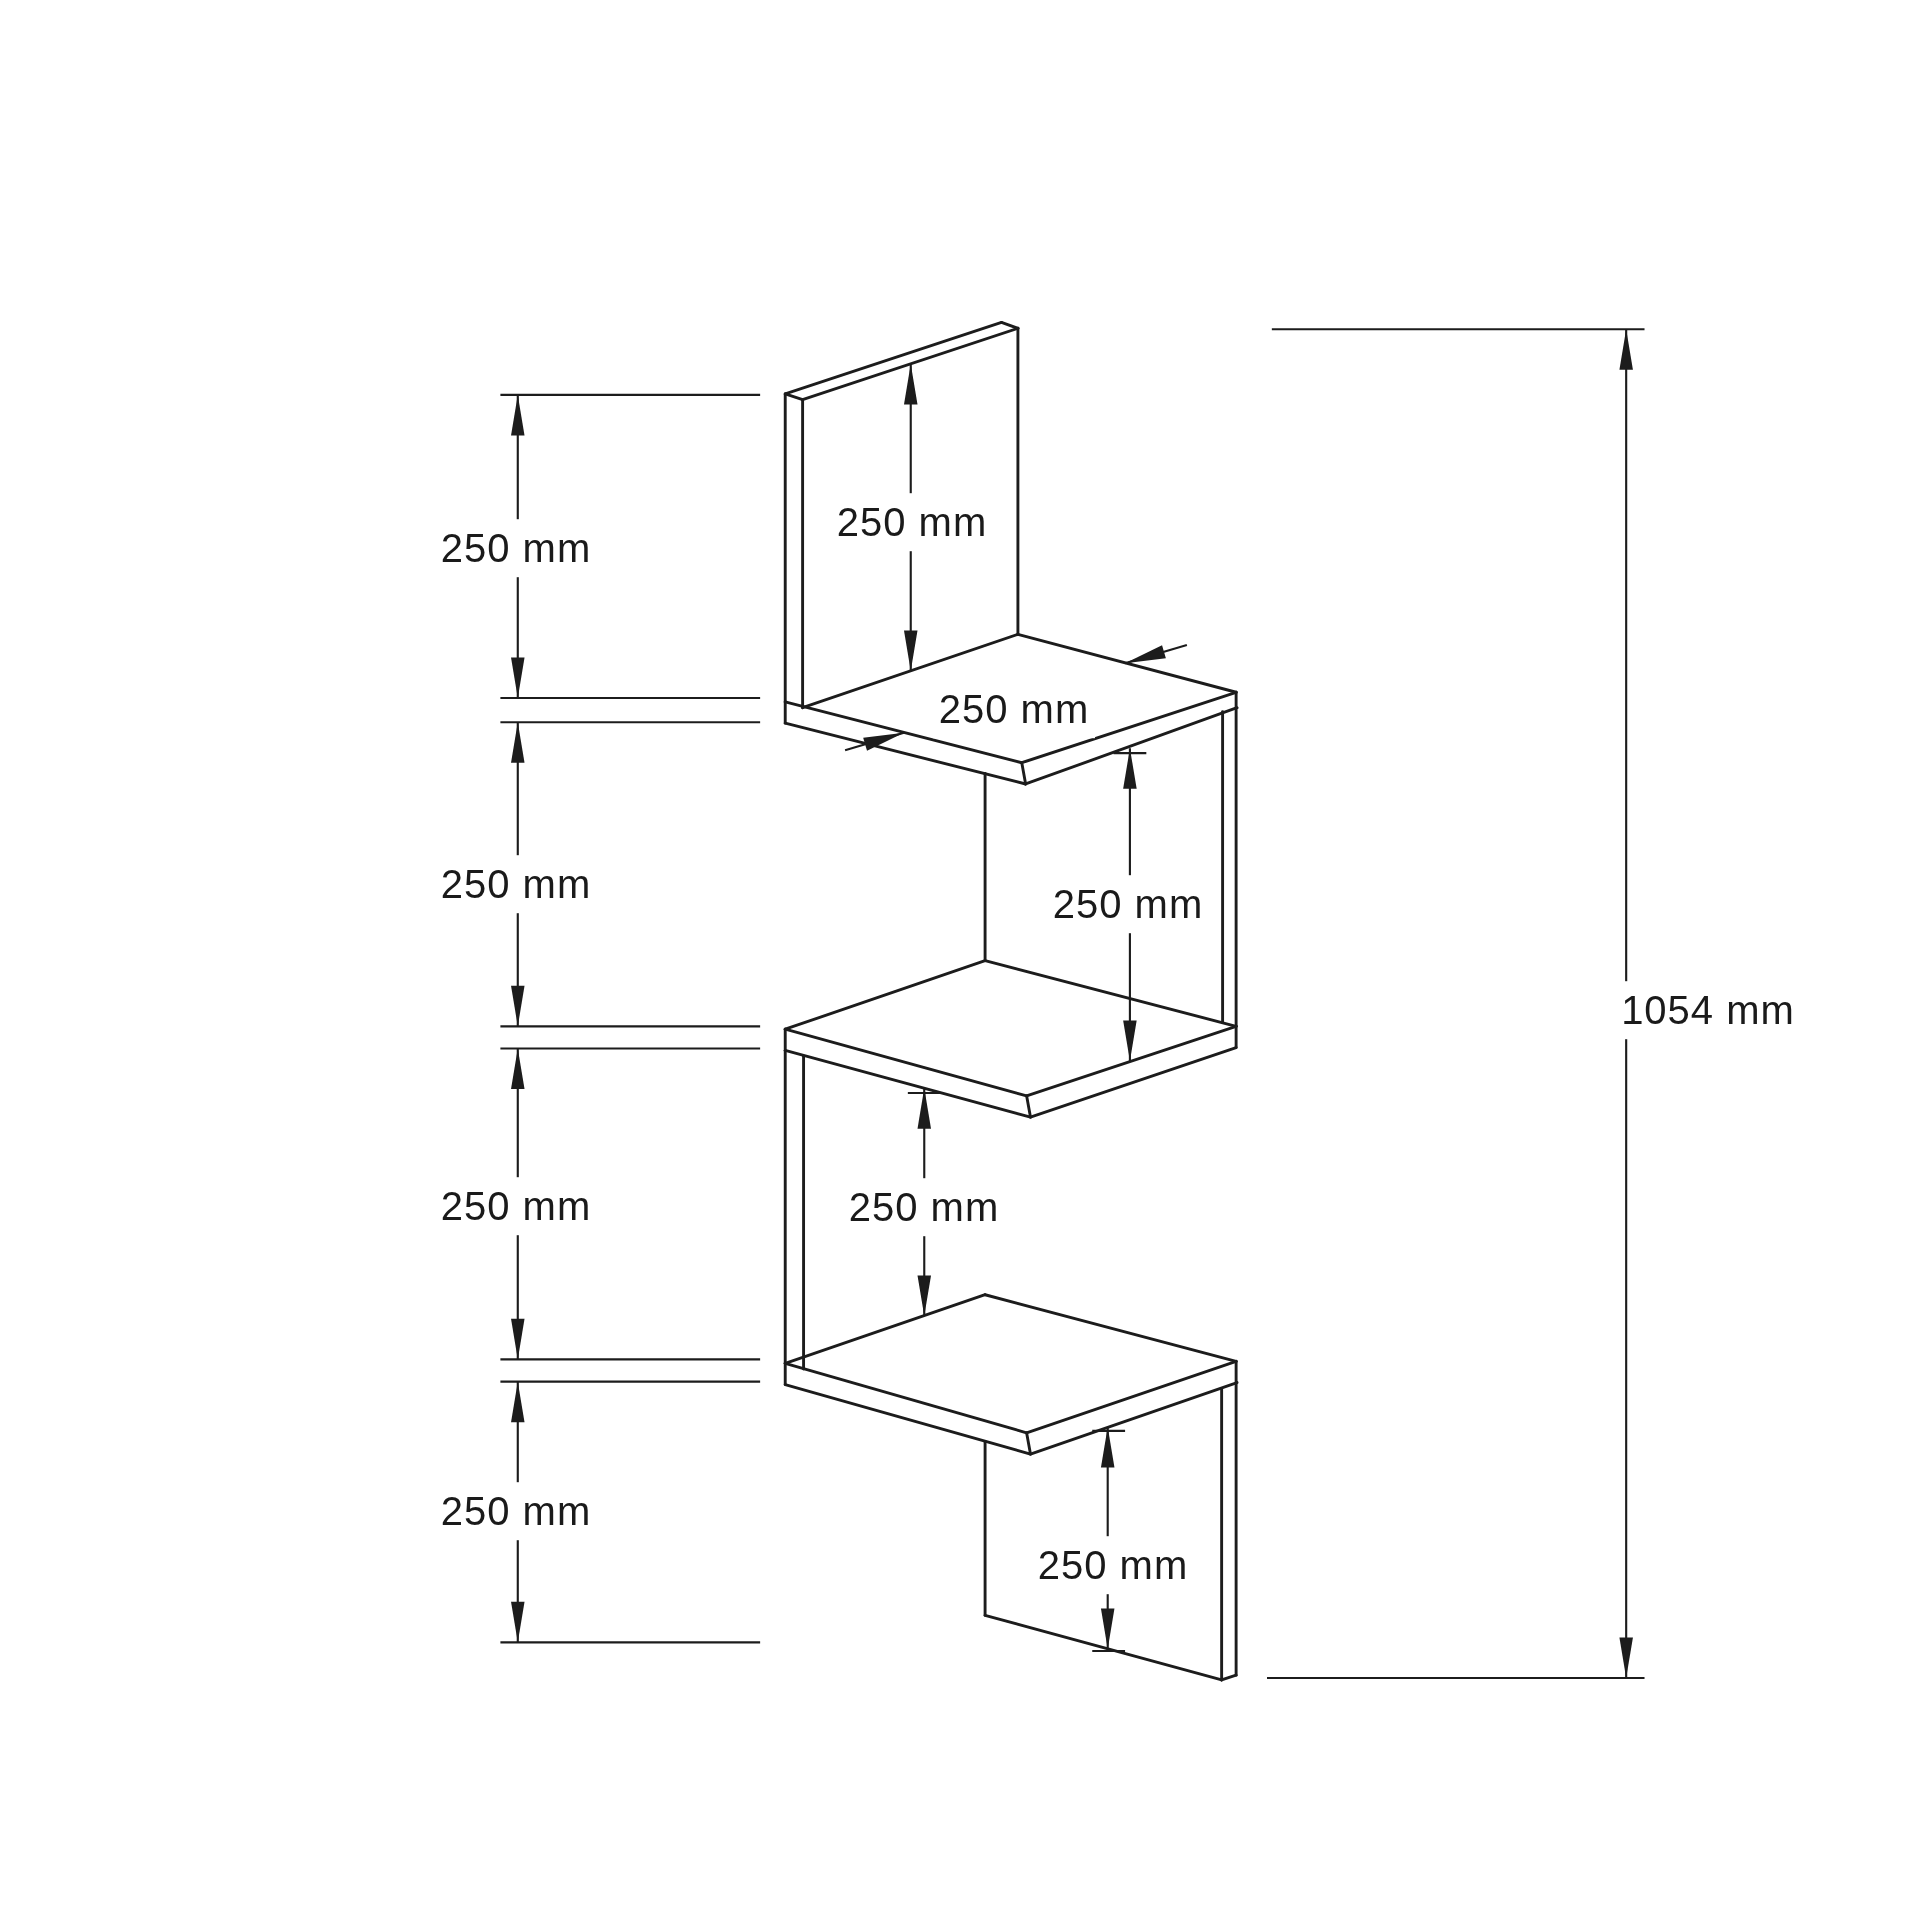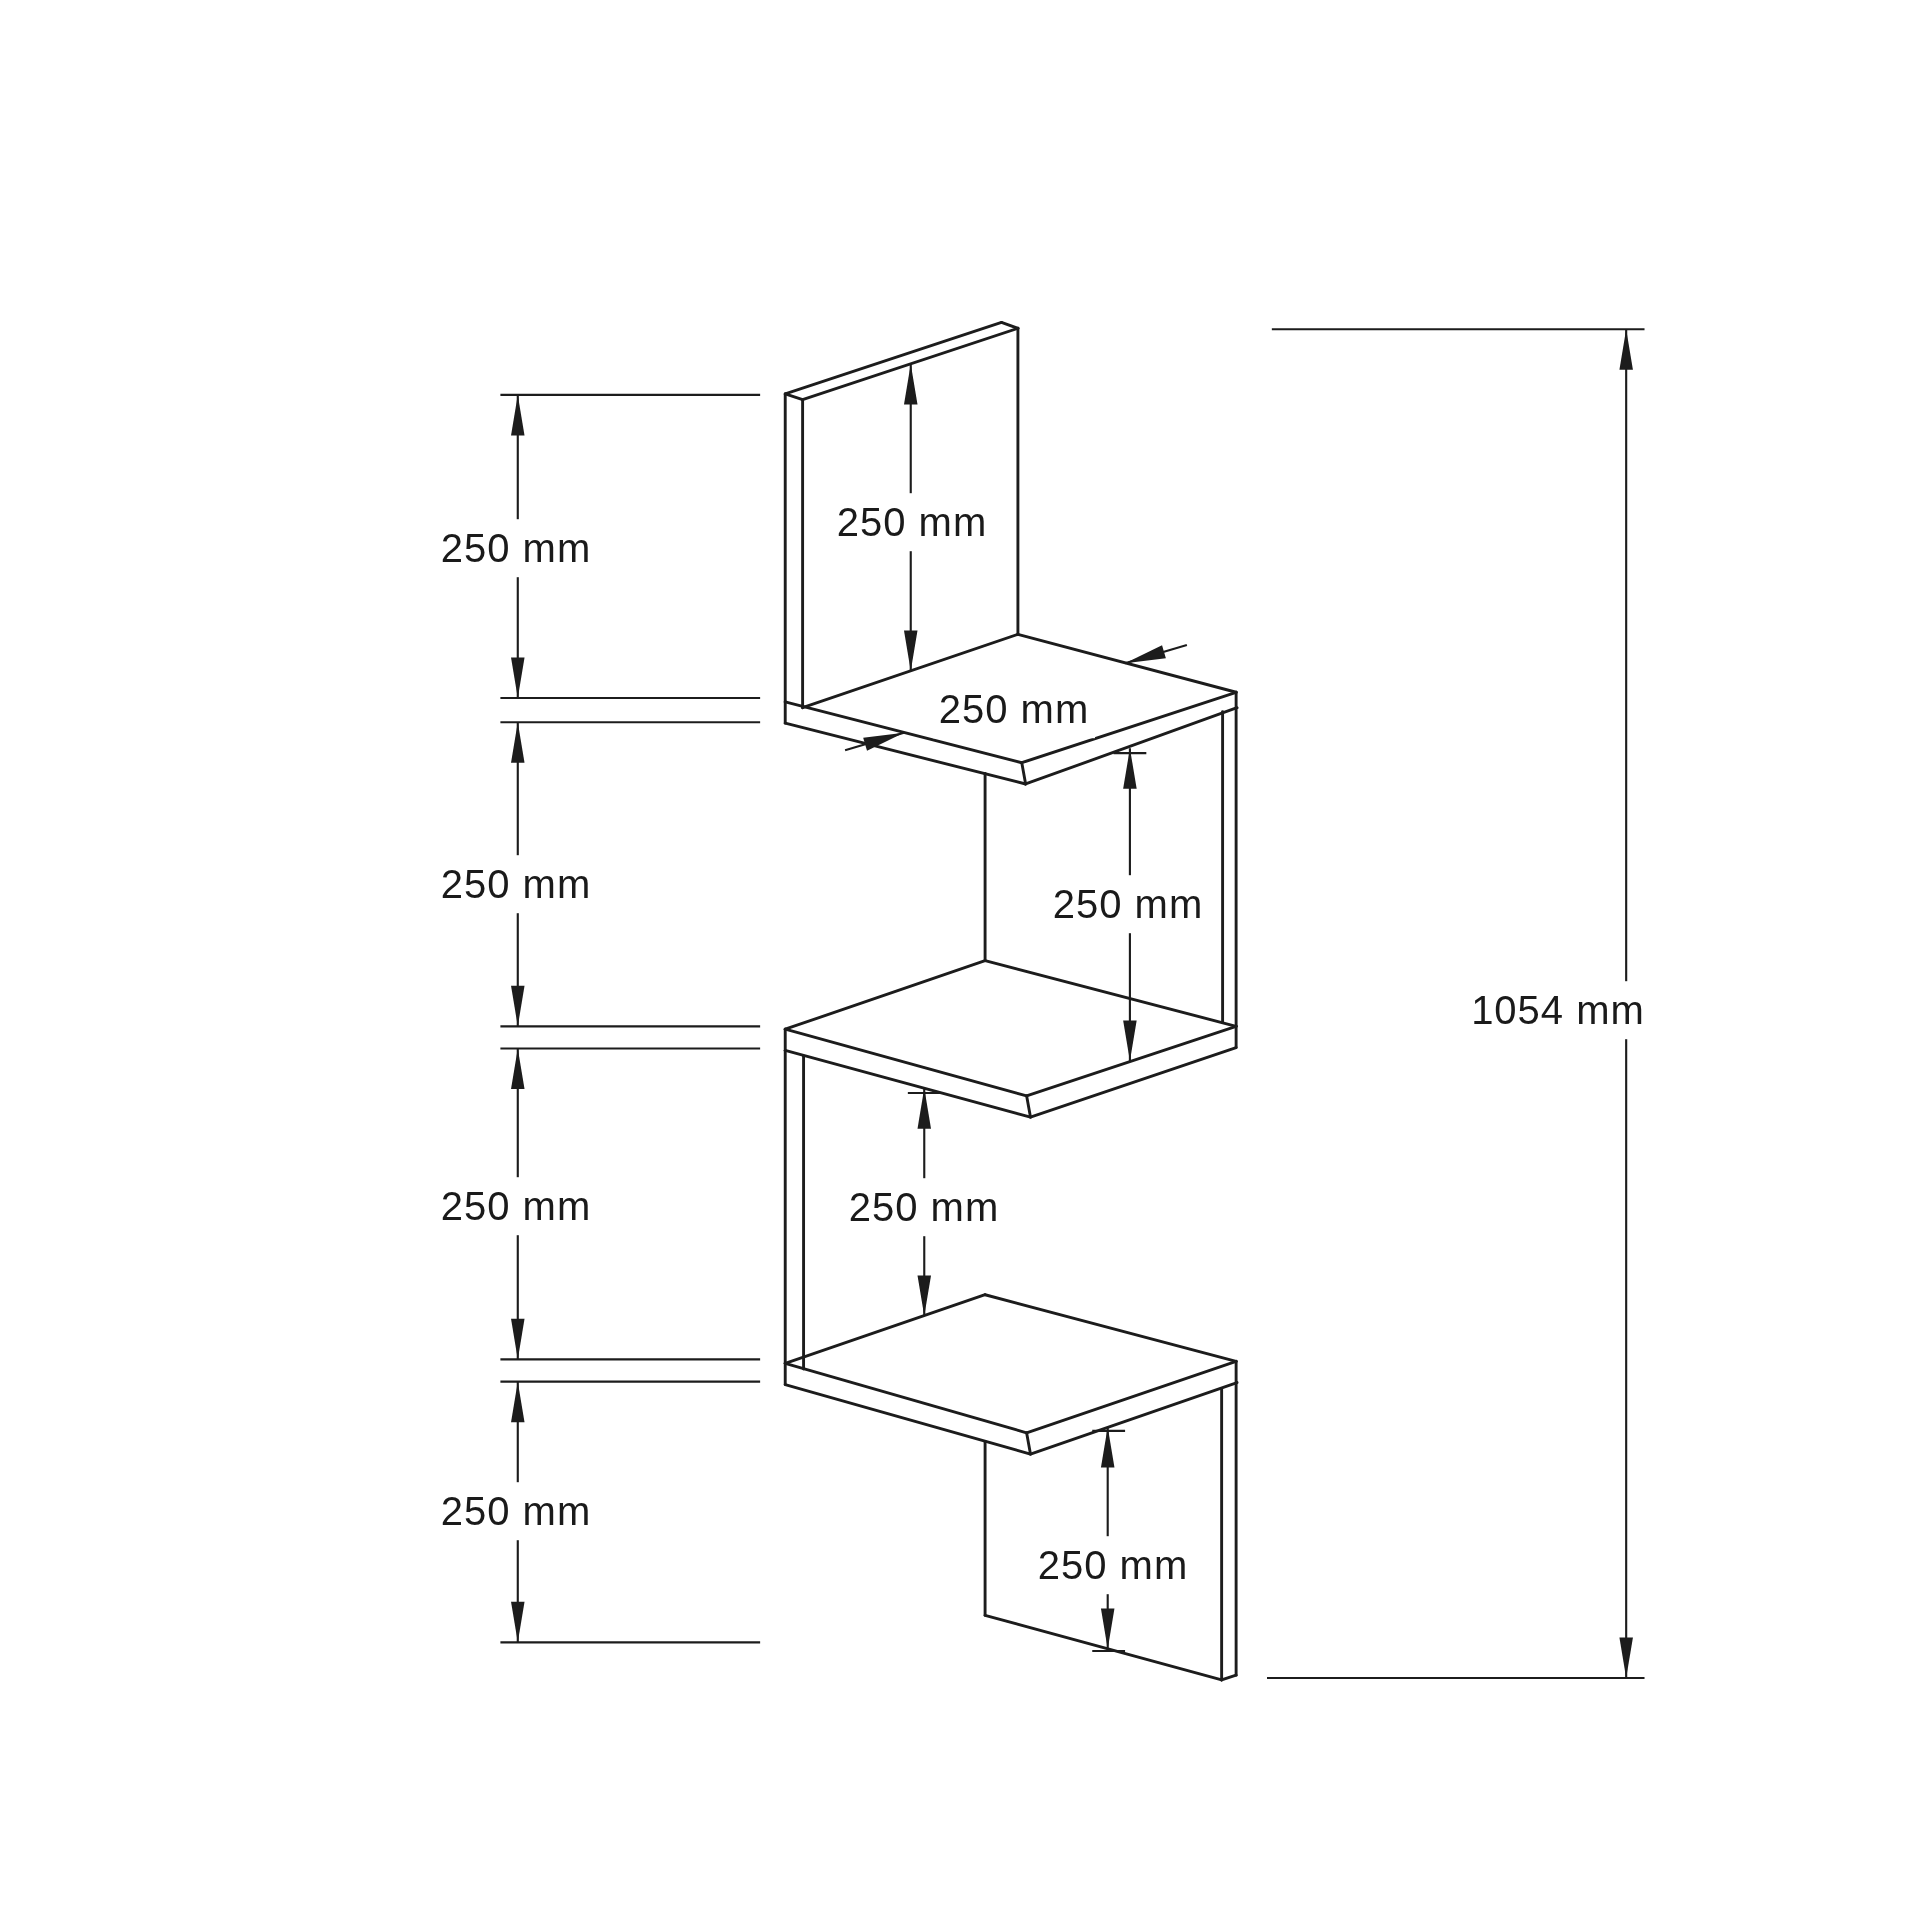--- a/index.html
+++ b/index.html
@@ -186,16 +186,16 @@
   <div class="dim-label" style="left:876px; top:522px;">250 mm</div>
 
   <div class="dim-label" style="left:978px; top:709px;">250 mm</div>
 
   <div class="dim-label" style="left:1092px; top:904px;">250 mm</div>
 
   <div class="dim-label" style="left:888px; top:1207px;">250 mm</div>
 
   <div class="dim-label" style="left:1077px; top:1565px;">250 mm</div>
 
-  <div class="dim-label" style="left:1522px; top:1010px;">1054 mm</div>
+  <div class="dim-label" style="left:1672px; top:1010px;">1054 mm</div>
 
 </div>
 
 
 </body></html>

